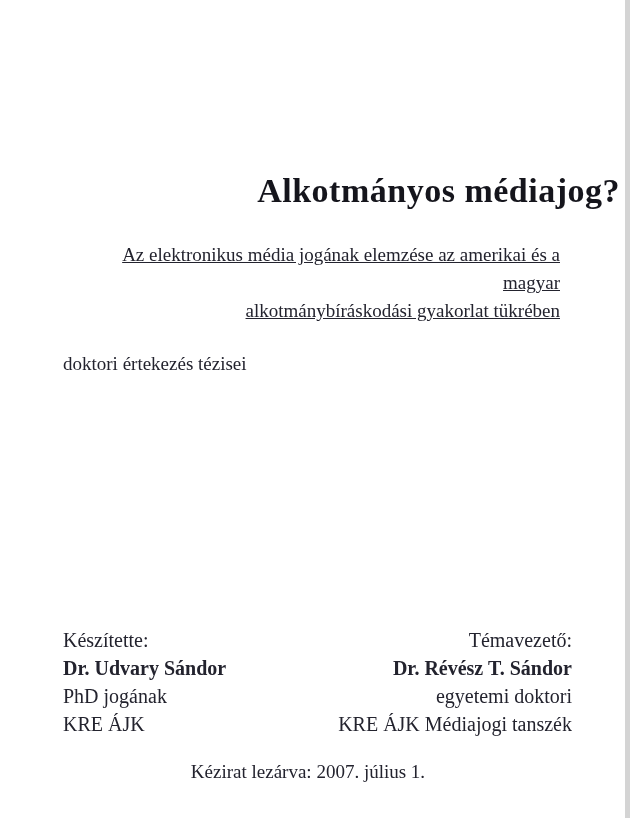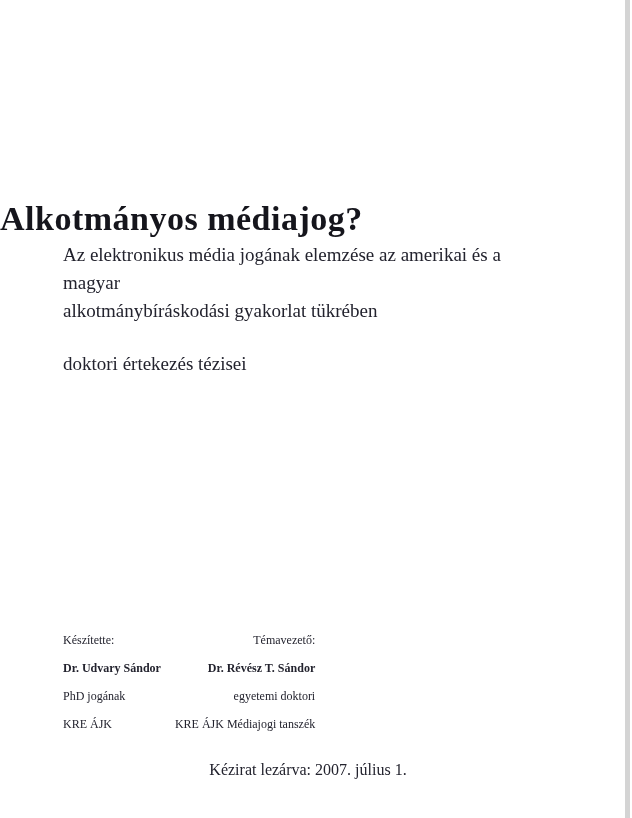--- a/index.html
+++ b/index.html
@@ -18,70 +18,70 @@
     width: 632px;
     height: 818px;
     background: var(--page-bg, #ffffff);
   }
 
   .title {
     position: absolute;
     top: 172px;
     left: 0;
     width: 620px;
-    text-align: left;
+    text-align: right;
     font-size: 34px;
     font-weight: 700;
     color: var(--title, #15151c);
     letter-spacing: 0.5px;
-    margin-top: 28px;
   }
 
   .subtitle {
     position: absolute;
     top: 241px;
     left: 63px;
     right: 72px;
-    text-align: left;
+    text-align: right;
     font-size: 19px;
     line-height: 28px;
+    text-decoration: underline;
   }
 
   .doctype {
     position: absolute;
     top: 353px;
     left: 63px;
     right: 65px;
     text-align: left;
     font-size: 19px;
   }
 
   .credits {
     position: absolute;
     top: 626px;
     left: 63px;
     right: 60px;
     display: flex;
-    justify-content: flex-start;
-    font-size: 12px;
+    justify-content: space-between;
+    font-size: 20px;
     line-height: 28px;
   }
 
   .credits .col { display: block; }
   .credits .col.left  { text-align: left; }
   .credits .col.right { text-align: right; margin-left: 14px; }
   .credits .name { font-weight: 700; }
 
   .closing {
     position: absolute;
     top: 761px;
     left: 63px;
     right: 79px;
     text-align: center;
-    font-size: 16px;
+    font-size: 19px;
   }
 
   .edge-strip {
     position: absolute;
     top: 0;
     bottom: 0;
     right: 2px;
     width: 5px;
     background: var(--edge-strip, #d4d4d4);
   }

